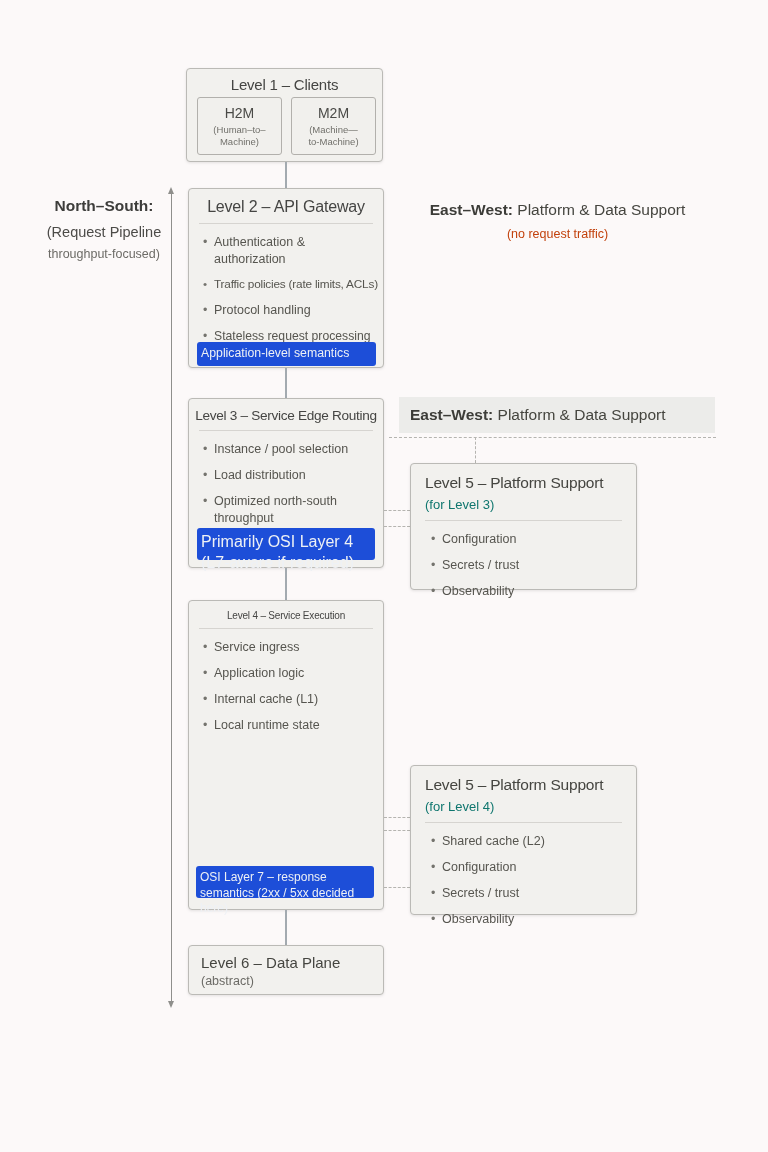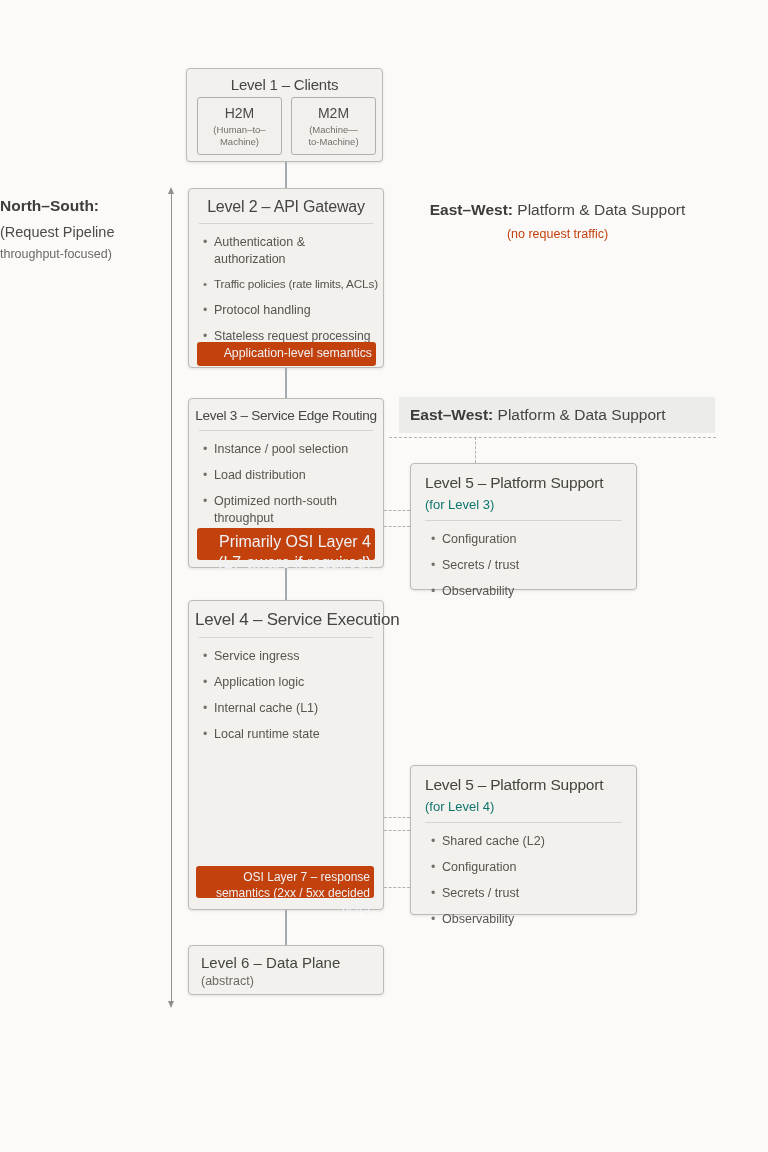--- a/index.html
+++ b/index.html
@@ -40,44 +40,44 @@
     line-height:1.35;
     color:#56554f;
   }
   ul.bullets li::before{
     content:"•";
     position:absolute;left:0;top:0;
     color:#74736d;
   }
   .badge{
     position:absolute;
-    background:#c2410c;
+    background:#1d4ed8;
     color:#eef1f5;
     border-radius:3px;
-    text-align:right;
+    text-align:left;
     font-size:12.3px;
     line-height:1.3;
     padding:4px 4px;
     box-sizing:border-box;
   }
 
   
   .subbox{
     position:absolute;
     background:#f1f0ed;
     border:1px solid #b2b0ac;
     border-radius:3px;
     text-align:center;
     box-sizing:border-box;
   }
   .subbox .sb-title{font-size:14px;color:#4a4a47;margin-top:7px;}
   .subbox .sb-sub{font-size:9.5px;color:#71706b;line-height:1.3;margin-top:3px;}
 
   
-  .ns-label{position:absolute;left:0;top:197px;width:172px;}
+  .ns-label{position:absolute;left:18px;top:197px;width:172px;text-align:center;}
   .ns-title{font-size:15.5px;font-weight:bold;color:#3d3d3b;}
   .ns-line2{font-size:14.5px;color:#4c4b48;margin-top:9px;}
   .ns-line3{font-size:12.5px;color:#6c6b66;margin-top:7px;}
 
   .ew-header{position:absolute;left:400px;top:201px;width:315px;text-align:center;}
   .ew-title{font-size:15.5px;color:#45453f;white-space:nowrap;}
   .ew-title b{color:#3c3c38;}
   .ew-note{font-size:12.5px;color:#c2410c;margin-top:8px;}
 
   .banner{
@@ -93,21 +93,21 @@
   .dash-h{position:absolute;height:0;border-top:1px dashed #b5b4b0;}
   .dash-v{position:absolute;width:0;border-left:1px dashed #b5b4b0;}
 
   .arrow-line{position:absolute;left:171px;top:193px;width:1px;height:808px;background:#8f8f8c;}
   .arrow-head{position:absolute;width:0;height:0;border-left:3.5px solid transparent;border-right:3.5px solid transparent;}
   .arrow-head.up{left:168px;top:187px;border-bottom:7px solid #8f8f8c;}
   .arrow-head.down{left:168px;top:1001px;border-top:7px solid #8f8f8c;}
 
   
   .t-l3{font-size:13.6px;letter-spacing:-0.3px;}
-  .t-l4{font-size:17px;}
+  .t-l4{font-size:10px;}
   .l5-head{padding:10px 14px 0;}
   .l5-title{font-size:15.5px;color:#454540;letter-spacing:-0.2px;white-space:nowrap;}
   .l5-sub{font-size:13px;color:#0f766e;margin-top:5px;padding-bottom:8px;}
   .l6-head{padding:8px 12px 0;}
   .l6-title{font-size:15px;color:#454540;}
   .l6-sub{font-size:12.5px;color:#6b6a65;margin-top:3px;}
 </style>
 </head>
 <body>
 

